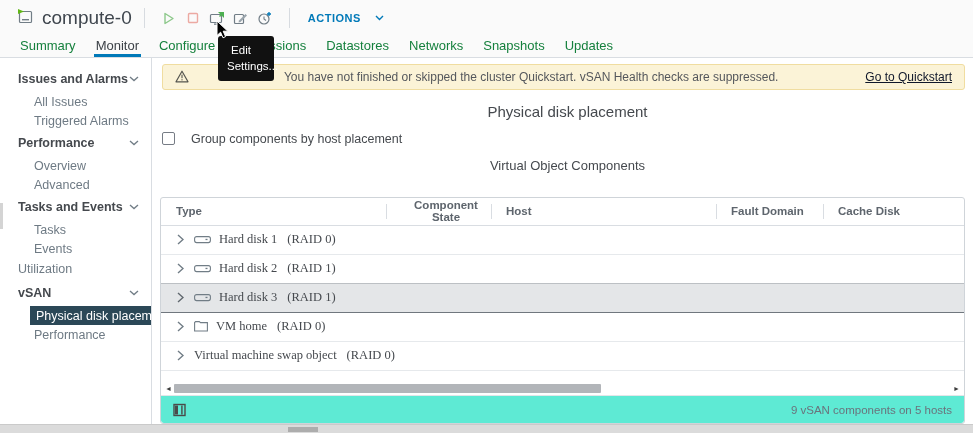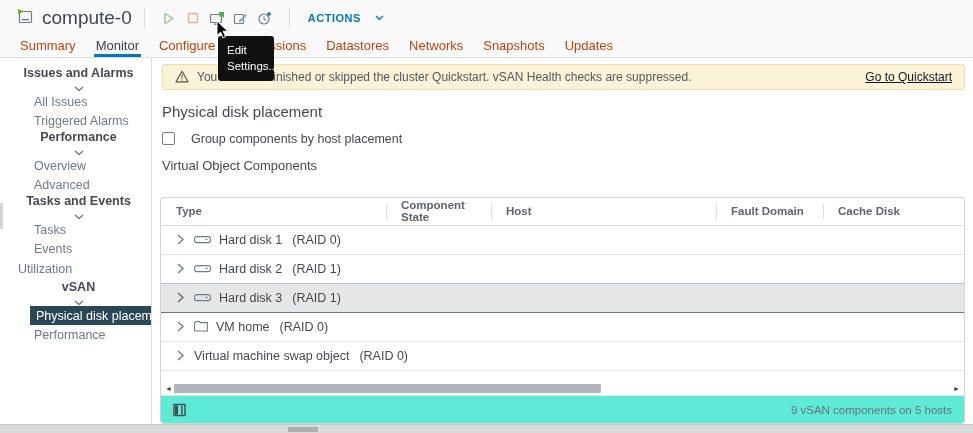--- a/index.html
+++ b/index.html
@@ -1,41 +1,41 @@
 <!DOCTYPE html>
 <html><head>
 <meta charset="utf-8">
 <style>
   * { margin:0; padding:0; box-sizing:border-box; }
   html,body { width:973px; height:433px; }
   body { font-family:"Liberation Sans", sans-serif; background:#ffffff; overflow:hidden; }
-  .app { position:relative; width:973px; height:305px; background:#fafafa; }
+  .app { position:relative; width:973px; height:305px; background:#fafafa;text-align:center; }
 
   
   .topbar { height:36px; display:flex; align-items:center; padding-left:16px; background:#fafafa; }
   .entity-title { font-size:19px; color:#3f464e; margin-left:8px; }
   .vdiv { width:1px; height:20px; background:#d7dbe0; margin:0 12px; }
   .tb-btn { width:24px; height:24px; display:flex; align-items:center; justify-content:center; cursor:pointer; }
   .actions-btn { display:flex; align-items:center; gap:14px; color:#0079b8; font-size:11px; font-weight:700; letter-spacing:.5px; margin-left:6px; cursor:pointer; }
 
   
   .tabbar { height:22px; display:flex; align-items:flex-end; gap:16px; padding-left:18px; border-bottom:1px solid #d9dde2; background:#fafafa; }
-  .tab { font-size:13px; color:#c2410c; height:21px; display:flex; align-items:center; padding:0 2px; border-bottom:3px solid transparent; cursor:pointer; white-space:nowrap; }
+  .tab { font-size:13px; color:#15803d; height:21px; display:flex; align-items:center; padding:0 2px; border-bottom:3px solid transparent; cursor:pointer; white-space:nowrap; }
   .tab.active { color:#3c4147; border-bottom-color:#0079b8; }
 
   
   .tooltip { position:absolute; left:218px; top:36px; width:56px; background:#111111; color:#ffffff; font-size:11.5px; line-height:16px; padding:6px 19px 7px 9px; border-radius:3px; z-index:60; }
   .cursor { position:absolute; left:216px; top:20px; z-index:61; }
 
   
   .body-row { display:flex; height:366px; background:#ffffff; }
 
   
   .sidebar { width:152px; border-right:1px solid #d9dde2; padding-top:8px; background:#ffffff; position:relative; flex:none; }
-  .s-h { height:26px; display:flex; align-items:center; justify-content:space-between; padding:0 12px 0 18px; font-size:12.5px; font-weight:700; color:#45494e; cursor:pointer;flex-direction:column; }
+  .s-h { height:26px; display:flex; align-items:center; justify-content:space-between; padding:0 12px 0 18px; font-size:12.5px; font-weight:700; color:#45494e; cursor:pointer; }
   .s-i { height:19px; display:flex; align-items:center; padding-left:34px; font-size:12.5px; color:#6e7a84; cursor:pointer; white-space:nowrap; }
   .s-top { height:22px; display:flex; align-items:center; padding-left:18px; font-size:12.5px; color:#6e7a84; cursor:pointer; }
   .s-i.sel { background:#2b4857; color:#ffffff; margin-left:30px; padding-left:6px; }
   .edge-scroll { position:absolute; left:0; top:145px; width:3px; height:26px; background:#d4d4d4; }
 
   
   .content { flex:1; display:flex; flex-direction:column; background:#ffffff; min-width:0; }
   .banner { margin:6px 8px 0 10px; height:28px; background:#fbf3d7; border:1px solid #f0dda0; border-radius:3px; display:flex; align-items:center; padding:0 12px; }
   .banner-text { font-size:12px; color:#54575c; flex:1; margin-left:8px; white-space:nowrap; overflow:hidden; }
   .banner-link { font-size:12px; color:#0f172a; text-decoration:underline; cursor:pointer; white-space:nowrap; }
@@ -44,21 +44,21 @@
   .chk-box { width:13px; height:13px; border:1px solid #767c85; border-radius:2px; background:#fff; cursor:pointer; }
   .chk-label { font-size:12.5px; color:#45494e; margin-left:16px; }
   .subtitle { font-size:13px; color:#45494e; margin:12px 0 0 10px; }
 
   
   .panel { margin:24px 8px 0 8px; height:246px; border:1px solid #cfd4d9; border-radius:3px; background:#fff; position:relative; overflow:hidden; }
   .thead { height:28px; display:flex; align-items:stretch; border-bottom:1px solid #d9dde2; }
   .hcell { display:flex; align-items:center; font-size:11.5px; font-weight:600; color:#5e656d; padding-left:15px; position:relative; cursor:pointer; }
   .hcell + .hcell::before { content:''; position:absolute; left:0; top:6px; bottom:6px; width:1px; background:#d9dde2; }
   .c0{width:225px;} .c1{width:105px;} .c2{width:225px;} .c3{width:107px;} .c4{flex:1;}
-  .trow { height:29px; display:flex; align-items:center; padding-left:16px; border-bottom:1px solid #e6e9ec; font-size:12.5px; color:#45494e; cursor:pointer; }
+  .trow { height:29px; display:flex; align-items:center; padding-left:16px; border-bottom:1px solid #e6e9ec; font-size:12.5px; color:#45494e; cursor:pointer;font-family:Liberation Serif, serif; }
   .trow.sel { background:#e4e6e8; border-top:1px solid #bcc0c4; border-bottom:1px solid #70777e; height:30px; margin-top:-1px; }
   .caret { margin-right:10px; display:flex; }
   .ricon { margin-right:8px; display:flex; }
   .raid { margin-left:10px; }
 
   .hscroll { position:absolute; left:1px; right:1px; bottom:28px; height:14px; display:flex; align-items:center; padding:0 3px; background:#fff; }
   .harrow { font-size:7px; color:#3c3c3c; line-height:1; flex:none; cursor:pointer; }
   .htrack { flex:1; height:9px; margin:0 2px; position:relative; }
   .hthumb { position:absolute; left:0; top:0; height:9px; width:55%; background:#b2b5b9; border-radius:1px; cursor:pointer; }
 

